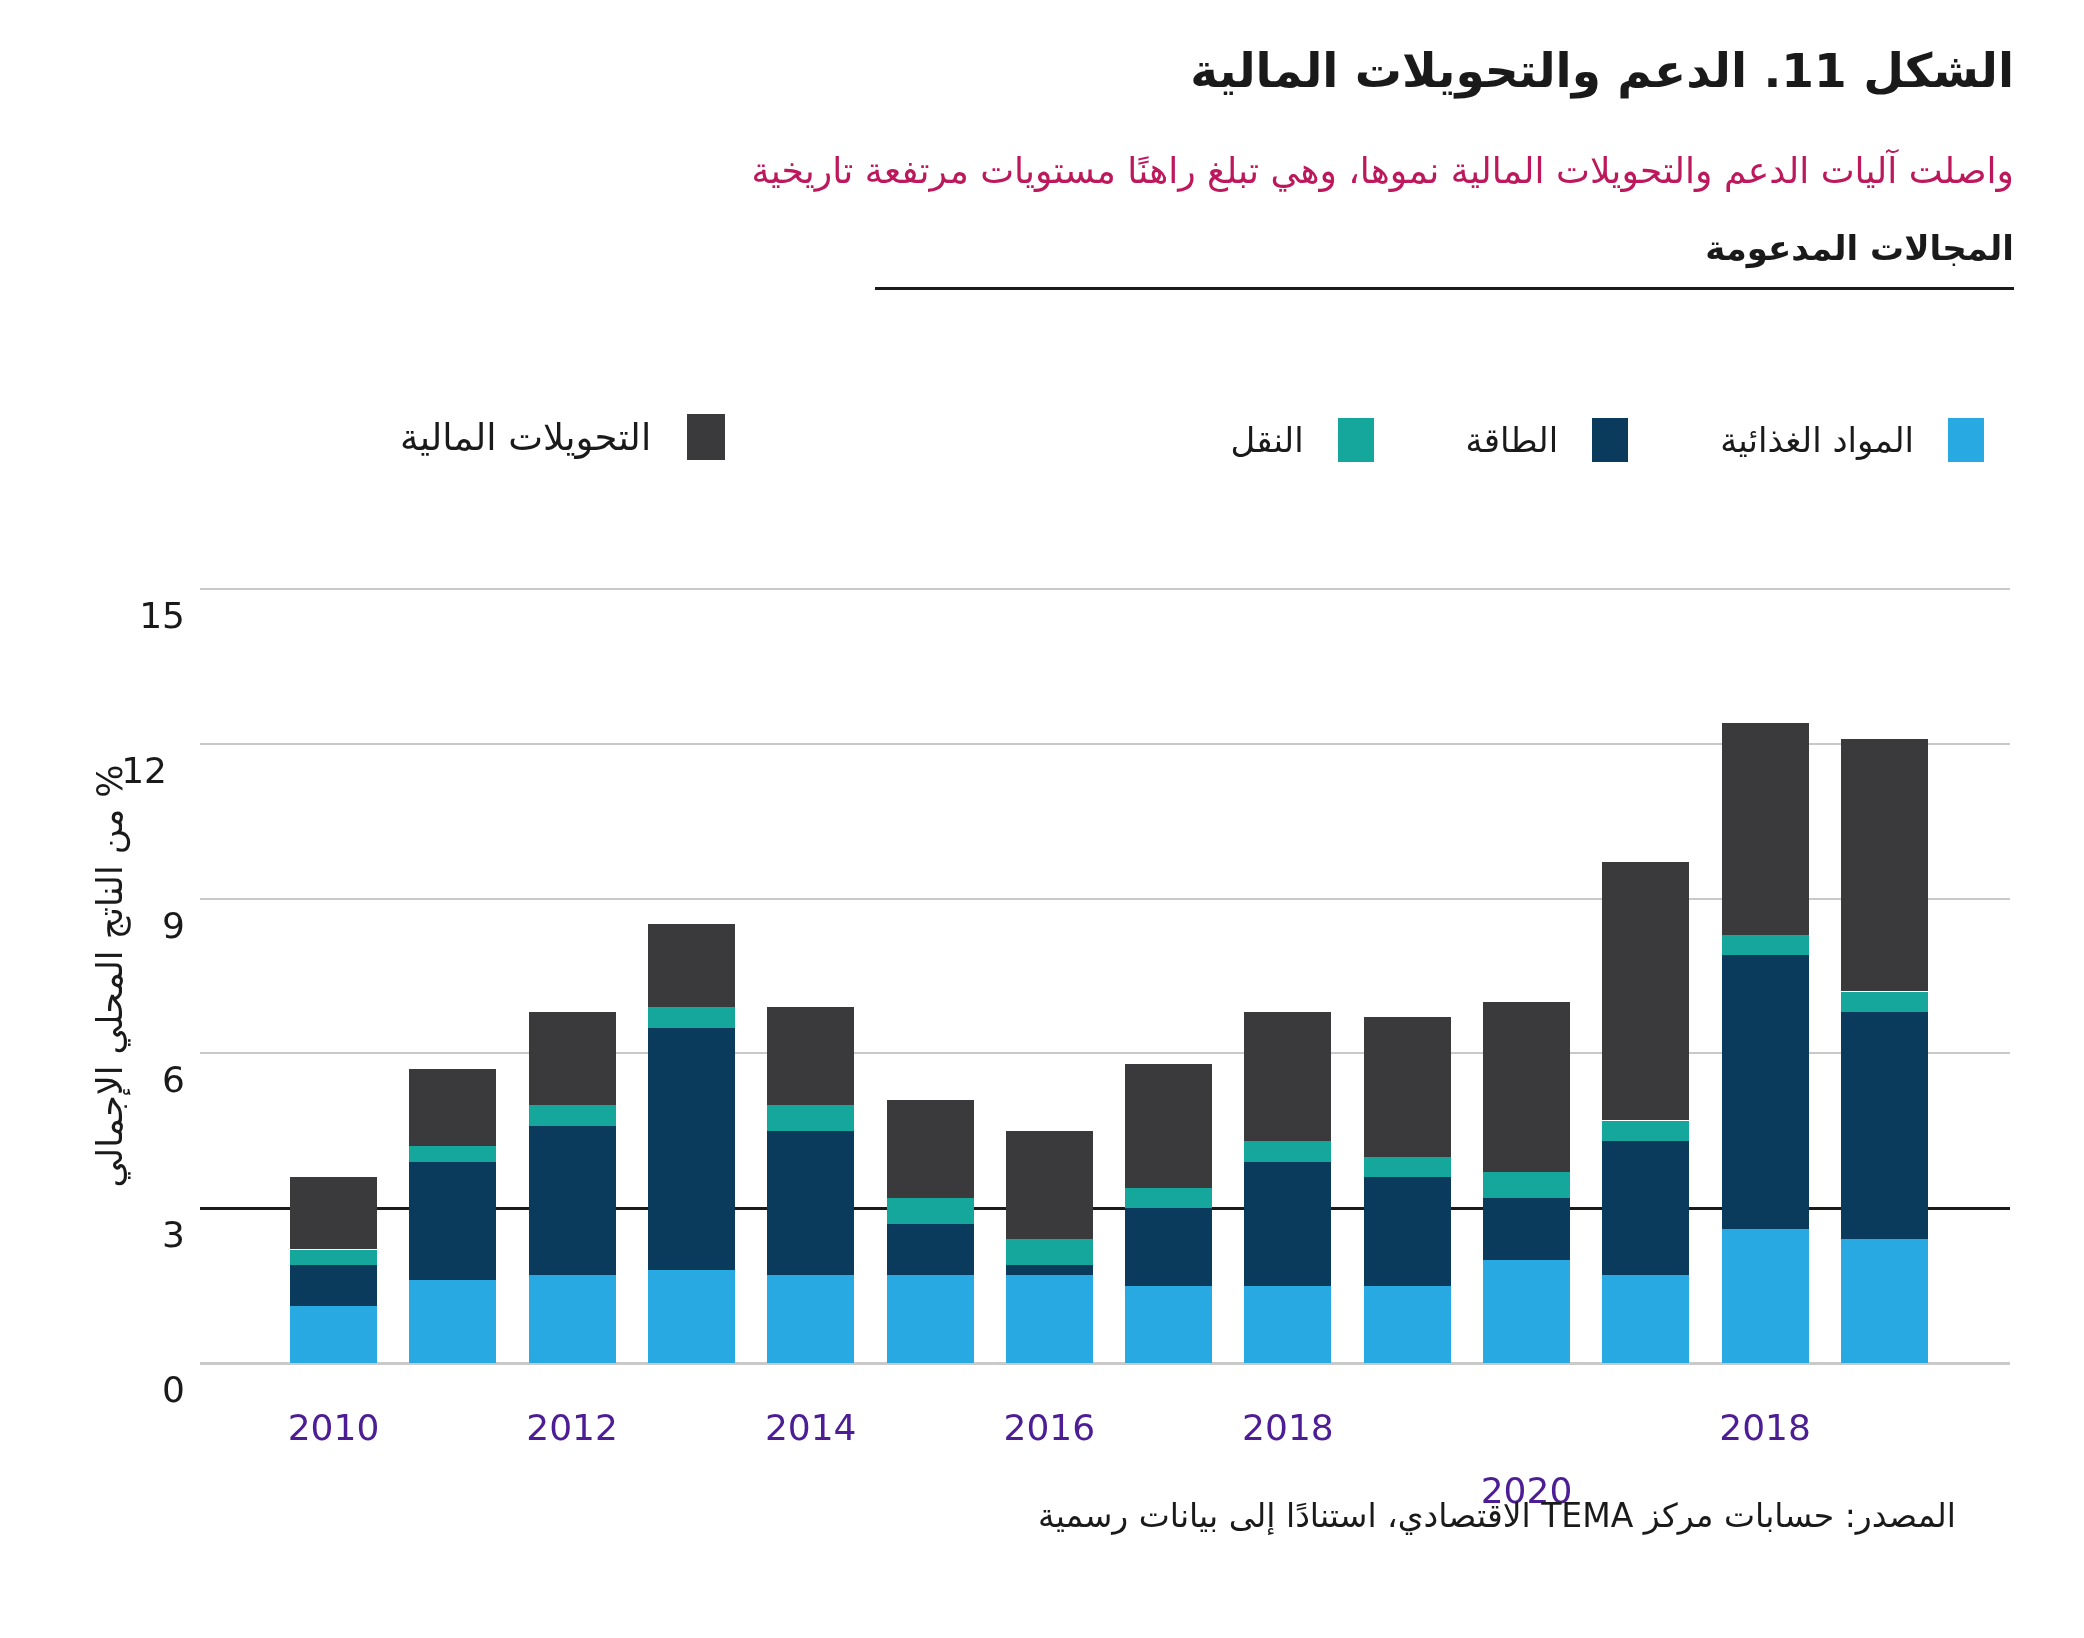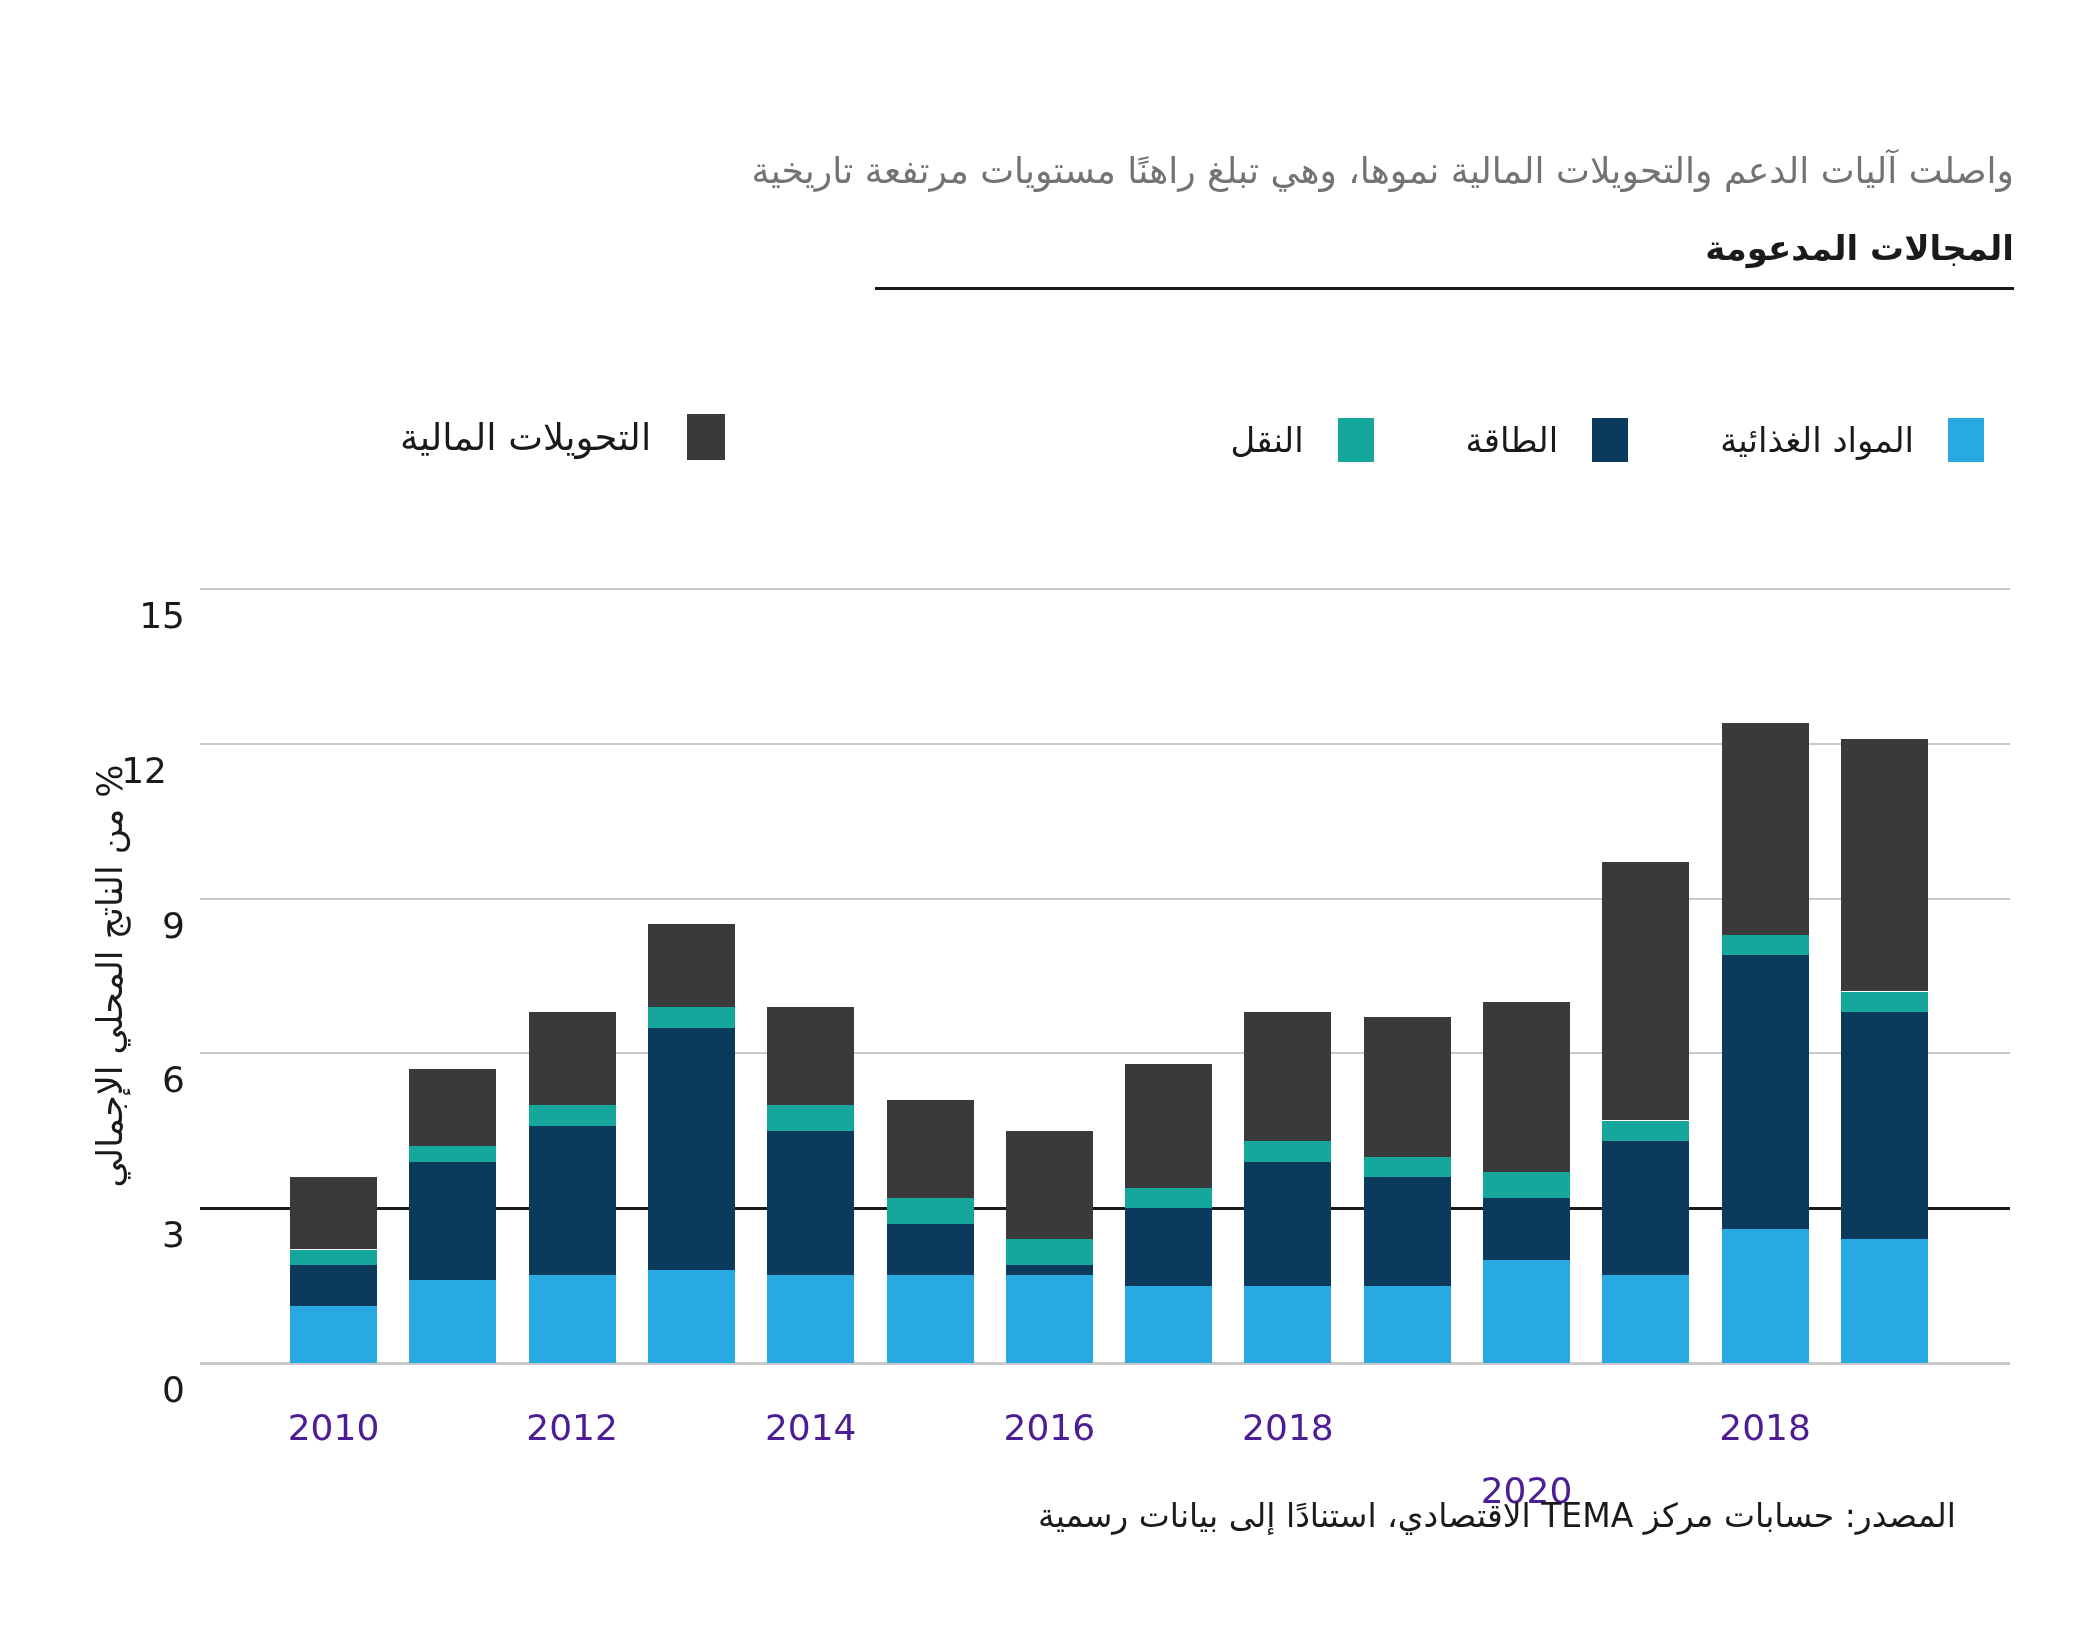--- a/index.html
+++ b/index.html
@@ -13,21 +13,21 @@
     direction:rtl;
   }
   .title{
     position:absolute;top:42px;right:70px;
     font-size:47px;font-weight:bold;line-height:1.25;
     text-align:right;
   }
   .subtitle{
     position:absolute;top:146px;right:70px;left:330px;
     font-size:36px;font-weight:normal;line-height:1.4;
-    color:#737373;
+    color:#be185d;
   }
   .legend-header{
     position:absolute;top:228px;right:70px;
     font-size:34px;font-weight:bold;text-align:right;
   }
   .legend-rule{
     position:absolute;top:287px;right:70px;width:1139px;height:3px;
     background:#1a1a1a;
   }
   .legend-items{
@@ -69,20 +69,21 @@
   .source{
     position:absolute;top:1496px;right:128px;
     font-size:33px;text-align:right;direction:rtl;
   }
 </style>
 </head>
 <body>
 
 <div class="figure">
 
+  <div class="title">الشكل 11. الدعم والتحويلات المالية</div>
 
   <div class="subtitle">واصلت آليات الدعم والتحويلات المالية نموها، وهي تبلغ راهنًا مستويات مرتفعة تاريخية</div>
 
   <div class="legend-header">المجالات المدعومة</div>
   <div class="legend-rule"></div>
 
   <div class="legend-items" id="legend-items">
       <div class="legend-item">
         <span class="legend-swatch" style="background: rgb(41, 169, 225);"></span>
         <span class="legend-label">المواد الغذائية</span>

